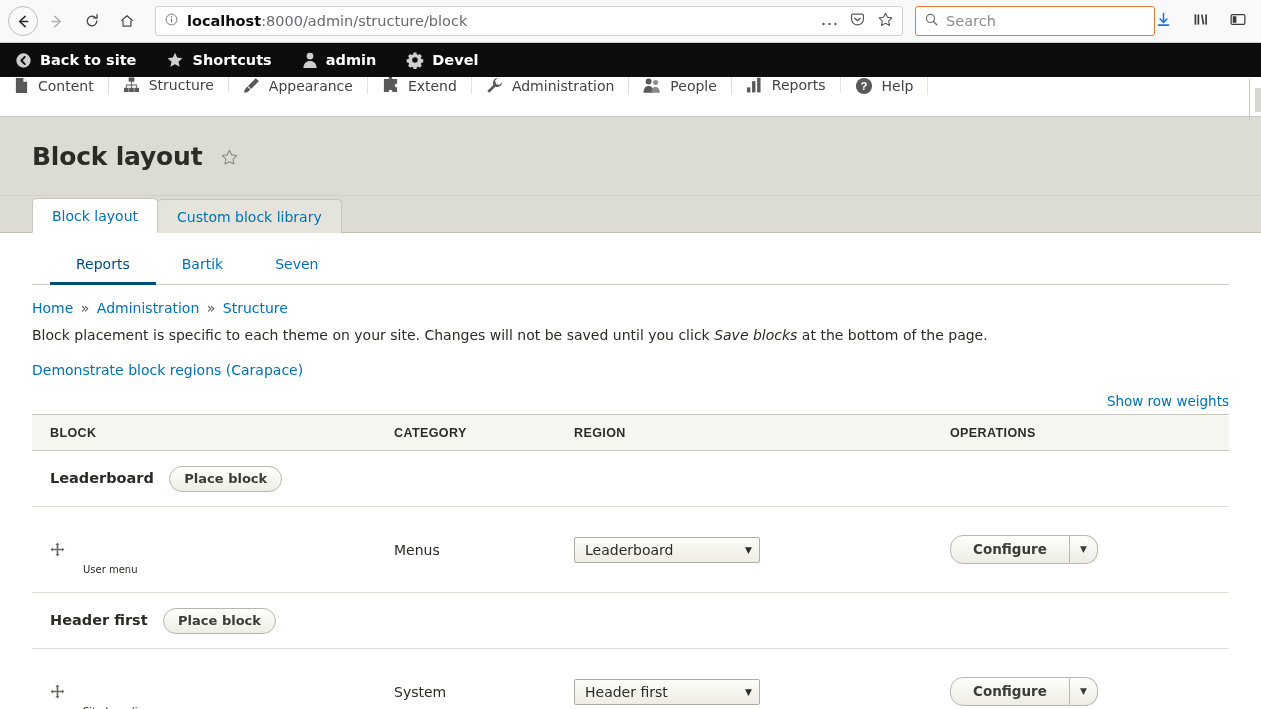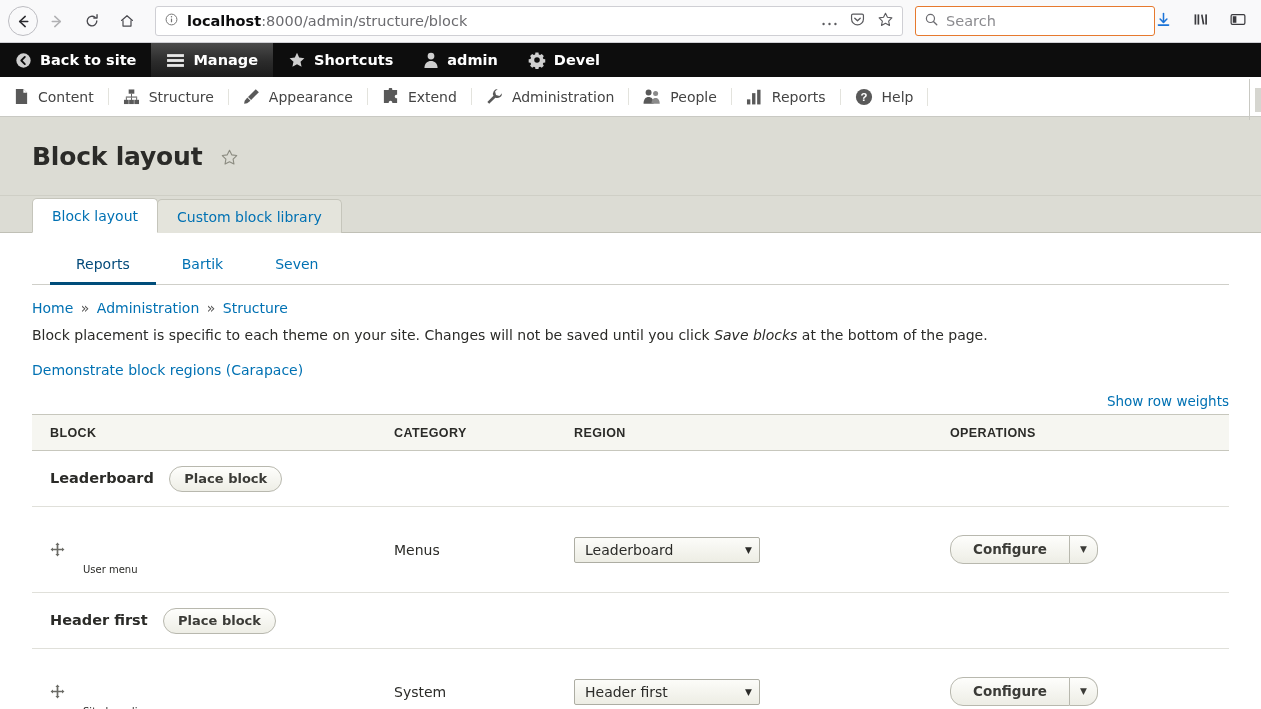--- a/index.html
+++ b/index.html
@@ -89,21 +89,21 @@
   .tb-item.active {
     background: linear-gradient(to bottom, #4a4a4a 0%, #2b2b2b 55%, #1c1c1c 100%);
   }
   .tb-item .gl { color: #cfcfcf; display:flex; align-items:center; }
 
   
   .admin-menu {
     height: 40px;
     background: #ffffff;
     display: flex;
-    align-items: center;
+    align-items: flex-start;
     border-bottom: 1px solid #c9c9c3;
   }
   .am-item {
     display: flex; align-items: center; gap: 9px;
     padding: 0 14px;
     font-size: 14px;
     color: #444;
     border-right: 1px solid #e3e3dd;
     white-space: nowrap;
   }
@@ -398,30 +398,20 @@
 <div class="admin-toolbar">
   <div class="tb-item">
     <span class="gl">
       <svg width="17" height="17" viewBox="0 0 20 20">
           <circle cx="10" cy="10" r="8.4" fill="#cfcfcf"></circle>
           <path d="M11.6 5.8 L7.4 10 L11.6 14.2" fill="none" stroke="#0d0d0d" stroke-width="2.1" stroke-linecap="round" stroke-linejoin="round"></path>
         </svg>
     </span>
     <span>Back to site</span>
   </div>
-  <div class="tb-item active">
-    <span class="gl">
-      <svg width="19" height="15" viewBox="0 0 20 16">
-          <rect x="1" y="1.2" width="18" height="3" fill="#e8e8e8"></rect>
-          <rect x="1" y="6.5" width="18" height="3" fill="#e8e8e8"></rect>
-          <rect x="1" y="11.8" width="18" height="3" fill="#e8e8e8"></rect>
-        </svg>
-    </span>
-    <span>Manage</span>
-  </div>
   <div class="tb-item">
     <span class="gl">
       <svg width="18" height="18" viewBox="0 0 20 20">
           <path d="M10 2 L12.4 7.3 L18.2 8 L13.9 11.9 L15.1 17.6 L10 14.7 L4.9 17.6 L6.1 11.9 L1.8 8 L7.6 7.3 Z" fill="#cfcfcf"></path>
         </svg>
     </span>
     <span>Shortcuts</span>
   </div>
   <div class="tb-item">
     <span class="gl">

